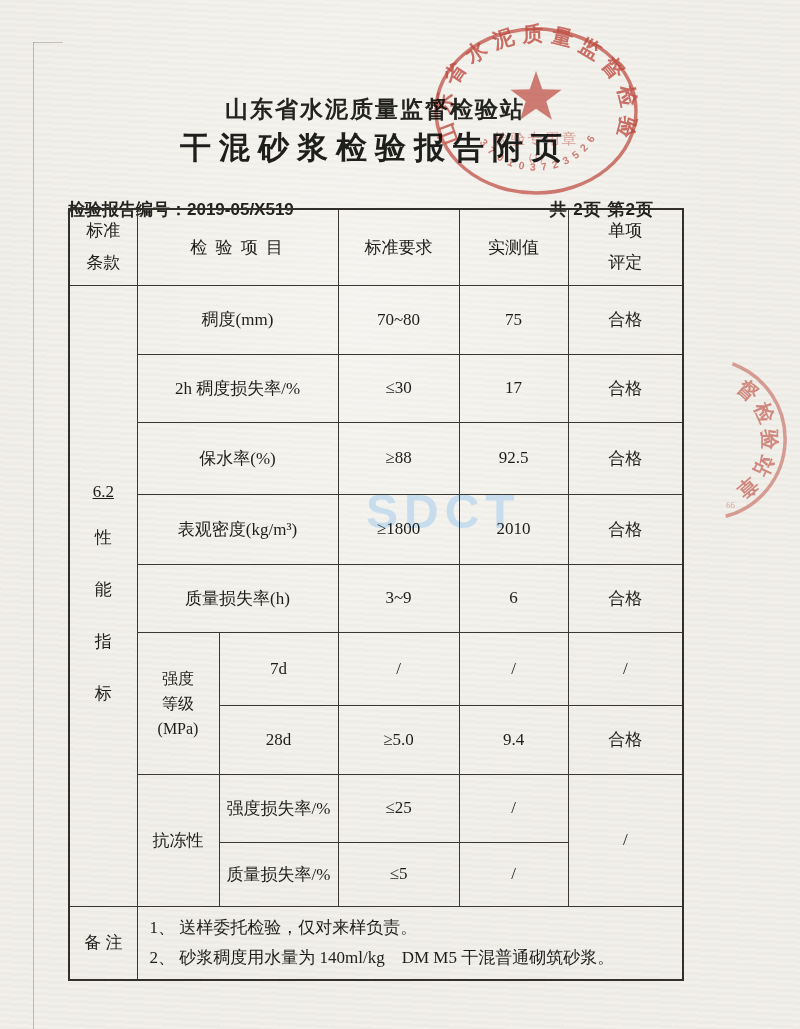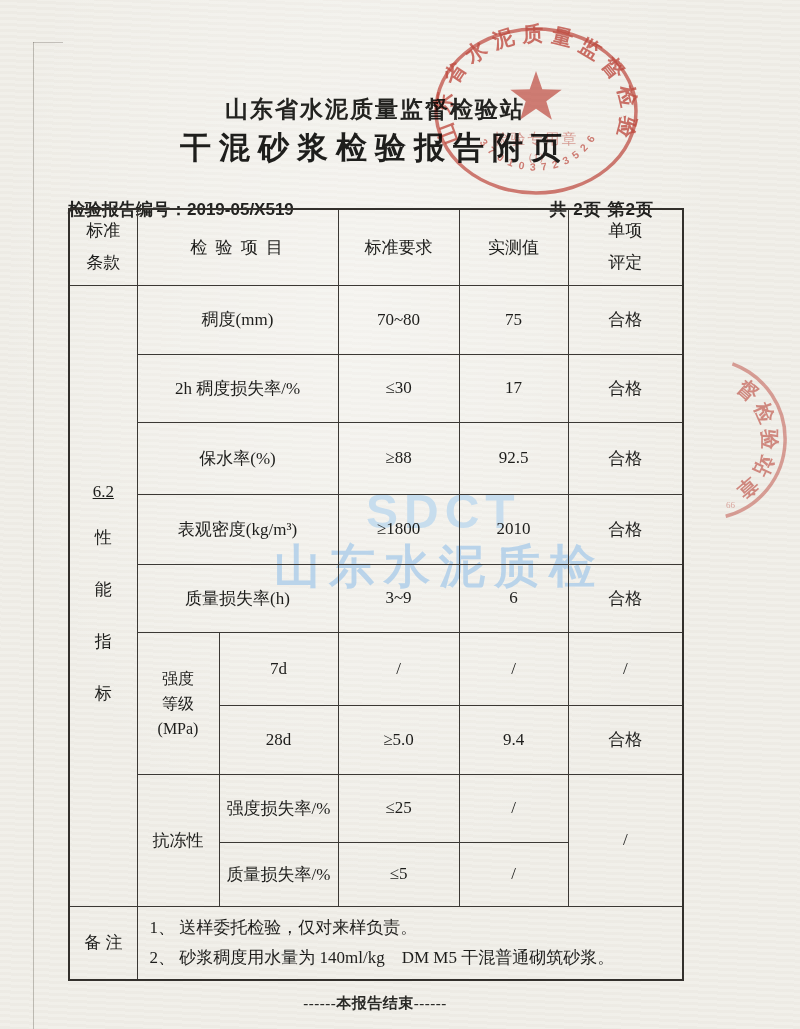--- a/index.html
+++ b/index.html
@@ -93,21 +93,20 @@
     <div class="station">山东省水泥质量监督检验站</div>
     <div class="title">干混砂浆检验报告附页</div>
     <div class="report-row">
       <div class="report-no"><span>检验报告编号：</span><span>2019-05/X519</span></div>
       <div class="pagination">共 2页 第2页</div>
     </div>
   </div>
 
   <div class="watermark">
     <div class="wm1">SDCT</div>
-    <div class="wm2">山东水泥质检</div>
   </div>
 
   <table class="report-table">
     <colgroup>
       <col style="width:68px">
         <col style="width:82px">
         <col style="width:119px">
       <col style="width:121px">
         <col style="width:109px">
         <col style="width:115px">
@@ -202,21 +201,20 @@
     <tr class="rh66">
       <td>备 注</td>
       <td colspan="5" class="remarks-cell">
         <div>1、 送样委托检验，仅对来样负责。</div>
         <div>2、 砂浆稠度用水量为 140ml/kg　DM M5 干混普通砌筑砂浆。</div>
       </td>
     </tr>
   </tbody>
     </table>
 
-  <div class="footer">------本报告结束------</div>
 
   <svg class="seal seal-top" width="216" height="182" viewBox="0 0 216 182">
     <defs>
       <path id="ringPath" d="M 33.5,124 A 86 70 0 1 1 182.5,124" fill="none"></path>
       <path id="serialPath" d="M 45,108 A 66 58 0 0 0 171,108" fill="none"></path>
     </defs>
     <ellipse cx="108" cy="89" rx="100" ry="82" fill="none" stroke="#c94f45" stroke-width="3.5" opacity="0.72"></ellipse>
     <text font-size="21" font-weight="bold" fill="#c94f45" opacity="0.78" font-family="Liberation Sans, DejaVu Sans, sans-serif">
       <textPath href="#ringPath" startOffset="6" textLength="330" lengthAdjust="spacing">山东省水泥质量监督检验站</textPath>
     </text>

